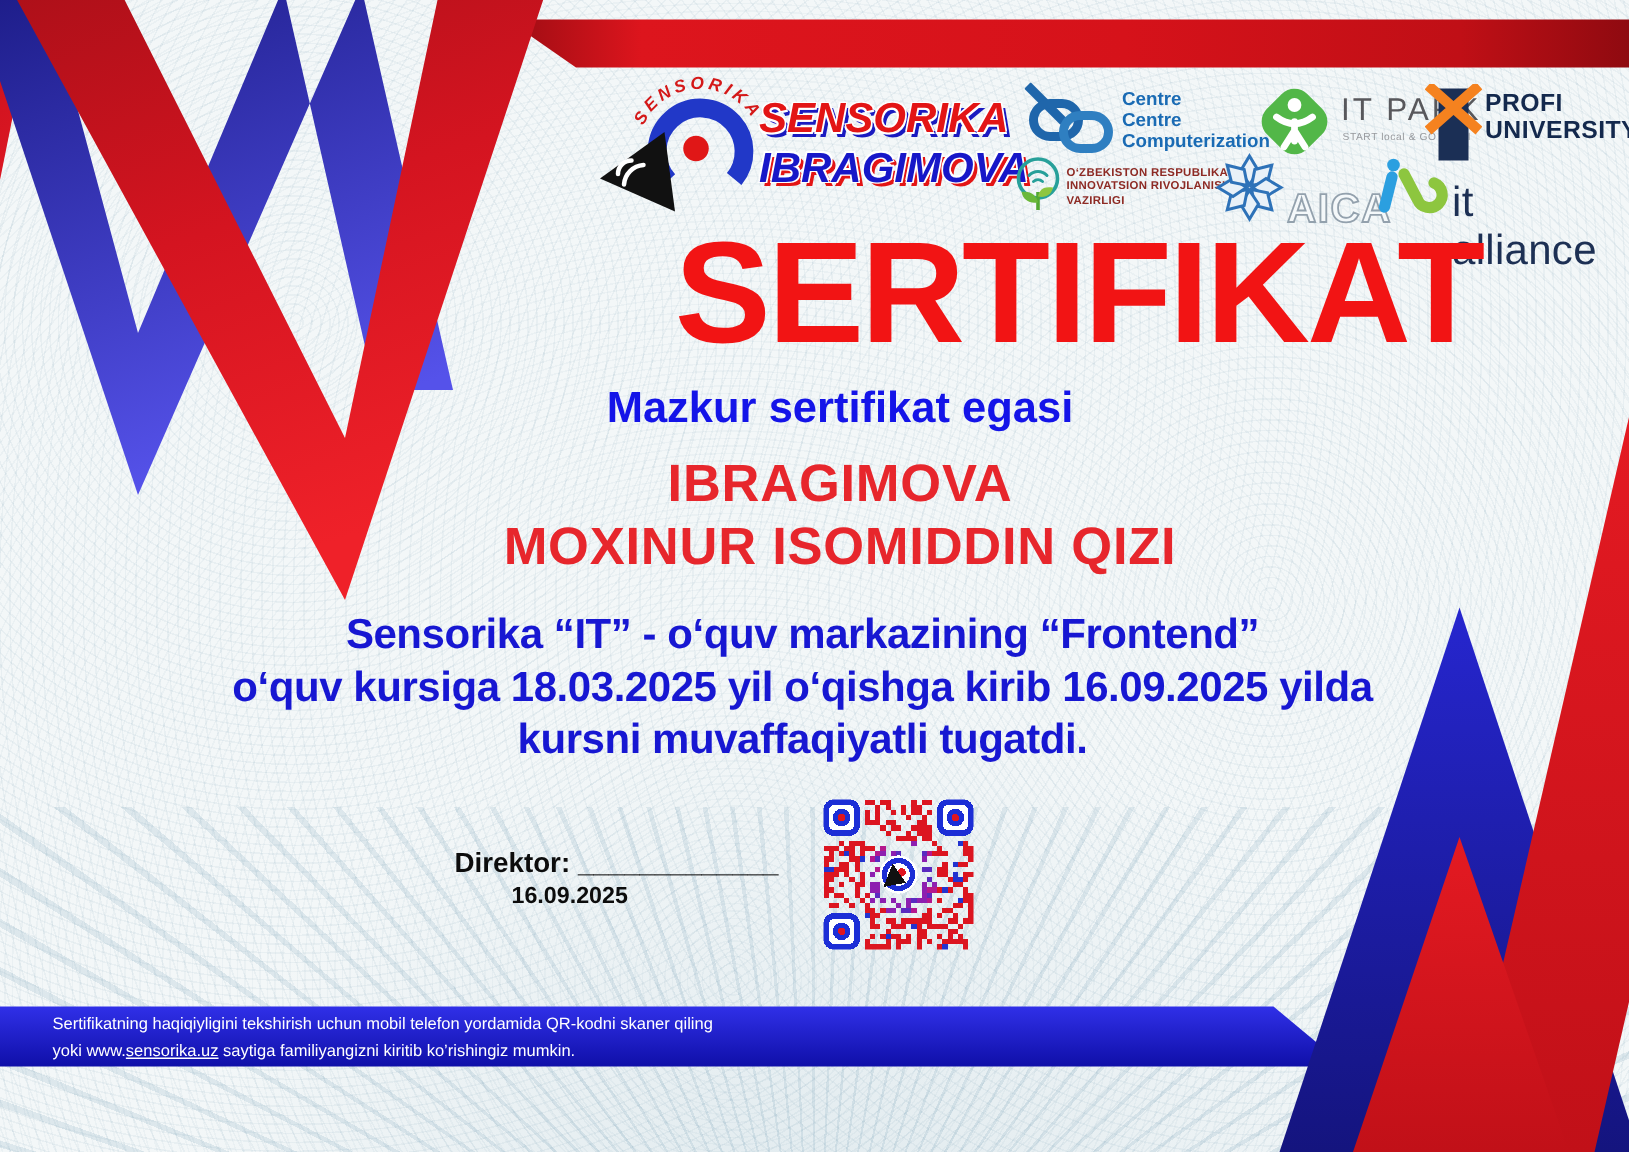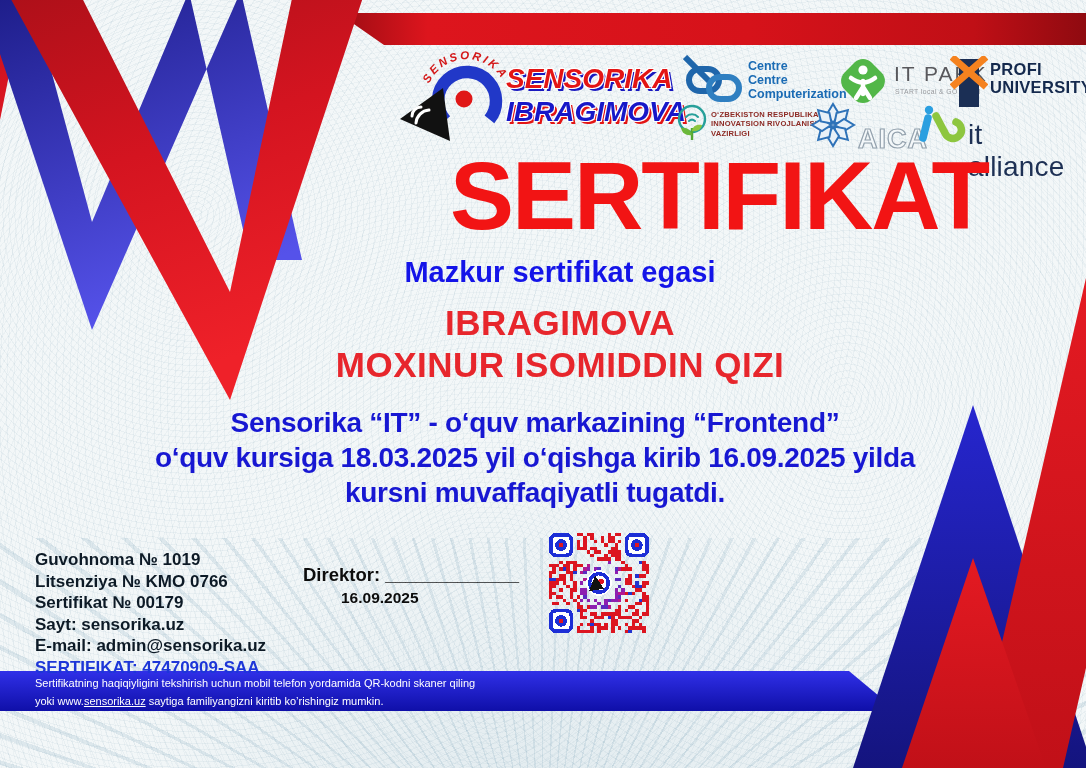--- a/index.html
+++ b/index.html
@@ -177,28 +177,20 @@
   <div class="abs z2 ita-text">it alliance</div>
 
   <div class="abs z2 title ctr">SERTIFIKAT</div>
   <div class="abs z2 subtitle ctr">Mazkur sertifikat egasi</div>
   <div class="abs z2 name name1 ctr">IBRAGIMOVA</div>
   <div class="abs z2 name name2 ctr">MOXINUR ISOMIDDIN QIZI</div>
   <div class="abs z2 desc d1 ctr">Sensorika “IT” - o‘quv markazining “Frontend”</div>
   <div class="abs z2 desc d2 ctr">o‘quv kursiga 18.03.2025 yil o‘qishga kirib 16.09.2025 yilda</div>
   <div class="abs z2 desc d3 ctr">kursni muvaffaqiyatli tugatdi.</div>
 
-  <div class="abs z2 details">
-    <div>Guvohnoma № 1019</div>
-    <div>Litsenziya № KMO 0766</div>
-    <div>Sertifikat № 00179</div>
-    <div>Sayt: sensorika.uz</div>
-    <div>E-mail: admin@sensorika.uz</div>
-    <div class="cert-id">SERTIFIKAT: 47470909-SAA</div>
-  </div>
 
   <div class="abs z2 sig">
     <span>Direktor:</span>
     <span>_____________</span>
   </div>
   <div class="abs z2 sig-date">16.09.2025</div>
 
   <svg id="qr-svg" class="abs z2 qr" width="100" height="100" viewBox="0 0 29 29" shape-rendering="crispEdges">
       <rect x="8" y="0" width="1" height="1" fill="#dc1520"></rect>
       <rect x="9" y="0" width="1" height="1" fill="#dc1520"></rect>

